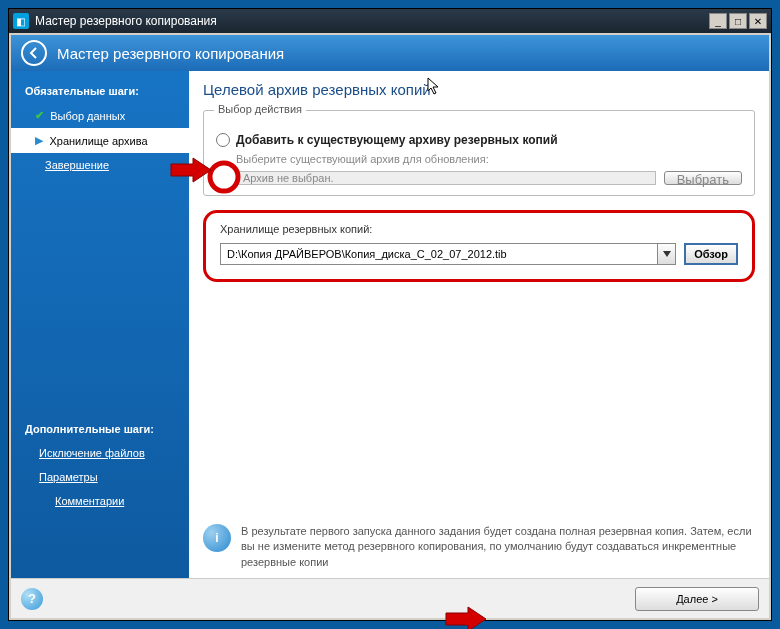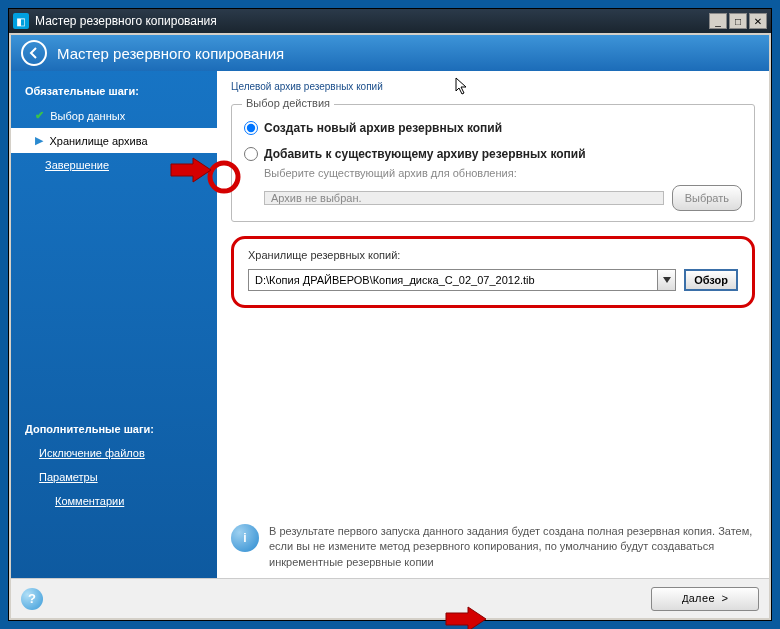--- a/index.html
+++ b/index.html
@@ -8,51 +8,51 @@
   .window { background: #d4d0c8; border: 1px solid #000; width: 764px; height: 613px; position: relative; }
   .titlebar { background: linear-gradient(to bottom, #2b3a4a, #1a252f); height: 24px; display: flex; align-items: center; padding: 0 4px; color: #fff; font-size: 12px; }
   .title-icon { width: 16px; height: 16px; background: #00a0e0; border-radius: 2px; margin-right: 6px; display: flex; align-items: center; justify-content: center; font-size: 10px; }
   .title-text { flex: 1; }
   .win-buttons { display: flex; gap: 2px; }
   .win-btn { width: 18px; height: 16px; background: #d4d0c8; border: 1px solid #888; font-size: 10px; display: flex; align-items: center; justify-content: center; cursor: pointer; color: #000; }
   .inner { background: #fff; margin: 2px; height: calc(100% - 28px); position: relative; }
   .header { background: linear-gradient(to bottom, #3d94d8, #1c6cb8); height: 36px; display: flex; align-items: center; padding: 0 10px; color: #fff; font-size: 15px; }
   .back-circle { width: 26px; height: 26px; border-radius: 50%; border: 2px solid #fff; display: flex; align-items: center; justify-content: center; margin-right: 10px; cursor: pointer; }
   .body { display: flex; height: calc(100% - 36px - 40px); }
-  .sidebar { width: 206px; background: linear-gradient(to bottom, #1774c4, #0e5aa0); color: #fff; font-size: 11px; padding: 8px 0; }
+  .sidebar { width: 178px; background: linear-gradient(to bottom, #1774c4, #0e5aa0); color: #fff; font-size: 11px; padding: 8px 0; }
   .sidebar-heading { font-weight: bold; padding: 6px 14px; font-size: 11px; white-space: nowrap; }
   .side-item { padding: 6px 14px 6px 24px; display: flex; align-items: center; gap: 6px; cursor: pointer; text-decoration: underline; }
   .side-item.active { background: #fff; color: #000; text-decoration: none; }
   .side-item .check { color: #3ac24a; font-weight: bold; text-decoration: none; }
   .side-item .arrow { color: #2a8ad0; text-decoration: none; }
   .side-item.no-u { text-decoration: none; }
   .main { flex: 1; padding: 10px 14px; font-size: 12px; color: #333; position: relative; }
-  .page-title { color: #1a4d8a; font-size: 10px; margin-bottom: 12px; }
+  .page-title { color: #1a4d8a; font-size: 15px; margin-bottom: 12px; }
   .fieldset { border: 1px solid #bbb; border-radius: 3px; padding: 10px 12px; margin-bottom: 14px; position: relative; }
   .legend { position: absolute; top: -8px; left: 10px; background: #fff; padding: 0 4px; font-size: 11px; color: #555; }
   .radio-row { display: flex; align-items: center; gap: 6px; margin: 6px 0; }
   .radio { width: 14px; height: 14px; cursor: pointer; }
   .radio-label { font-weight: bold; color: #222; flex: 1; }
   .sub-label { color: #888; font-size: 11px; margin: 6px 0 6px 20px; }
   .disabled-row { display: flex; gap: 8px; align-items: center; margin-left: 20px; }
   .disabled-input { flex: 1; background: #eee; border: 1px solid #bbb; height: 14px; padding: 0 6px; color: #888; font-size: 11px; }
-  .btn { border: 1px solid #888; background: linear-gradient(to bottom, #fefefe, #ddd); height: 26px; padding: 0 12px; font-size: 11px; cursor: pointer; border-radius: 8px; }
+  .btn { border: 1px solid #888; background: linear-gradient(to bottom, #fefefe, #ddd); height: 14px; padding: 0 12px; font-size: 13px; cursor: pointer; border-radius: 3px; }
   .storage-box { border: 3px solid #d40000; border-radius: 14px; padding: 10px 14px 14px 14px; margin-bottom: 10px; }
   .storage-label { font-size: 11px; color: #333; margin-bottom: 8px; }
   .storage-row { display: flex; gap: 8px; align-items: center; }
   .storage-input { flex: 1; border: 1px solid #888; height: 22px; padding: 0 6px; font-size: 11px; background: #fff; }
   .dropdown-btn { width: 18px; height: 22px; border: 1px solid #888; border-left: none; background: linear-gradient(to bottom, #fefefe, #ddd); cursor: pointer; display: flex; align-items: center; justify-content: center; margin-left: -8px; }
   .browse-btn { border: 2px solid #3a6fa8; background: linear-gradient(to bottom, #fefefe, #ddd); height: 22px; padding: 0 8px; font-size: 11px; cursor: pointer; font-weight: bold; }
   .info-row { display: flex; gap: 10px; align-items: flex-start; position: absolute; bottom: 8px; left: 14px; right: 14px; }
   .info-icon { width: 28px; height: 28px; border-radius: 50%; background: radial-gradient(circle at 30% 30%, #9dd0f0, #2a8ad0); display: flex; align-items: center; justify-content: center; color: #fff; font-weight: bold; flex-shrink: 0; }
   .info-text { font-size: 11px; color: #555; line-height: 1.4; }
   .footer { height: 40px; background: #f0f0f0; border-top: 1px solid #ccc; display: flex; align-items: center; padding: 0 10px; gap: 8px; position: absolute; bottom: 0; left: 0; right: 0; }
   .help-icon { width: 22px; height: 22px; border-radius: 50%; background: radial-gradient(circle at 30% 30%, #b0dff7, #3a9ad8); display: flex; align-items: center; justify-content: center; color: #fff; font-weight: bold; font-size: 13px; cursor: pointer; }
   .footer-spacer { flex: 1; }
-  .footer-btn { border: 1px solid #888; background: linear-gradient(to bottom, #fefefe, #ddd); height: 24px; width: 108px; font-size: 11px; cursor: pointer; border-radius: 3px; font-family: Liberation Mono, monospace; }
+  .footer-btn { border: 1px solid #888; background: linear-gradient(to bottom, #fefefe, #ddd); height: 24px; width: 124px; font-size: 11px; cursor: pointer; border-radius: 3px; }
   .anno-arrow { position: absolute; pointer-events: none; }
   .anno-circle { position: absolute; pointer-events: none; }
   .cursor-ptr { position: absolute; pointer-events: none; font-size: 16px; color: #000; }
 </style>
 </head>
 <body>
 
 <div class="outer">
   <div class="window">
     <div class="titlebar">
@@ -101,24 +101,20 @@
           <div class="side-item" style="padding-left:44px;">
             <span>Комментарии</span>
           </div>
         </div>
 
         <div class="main">
           <div class="page-title">Целевой архив резервных копий</div>
 
           <div class="fieldset">
             <div class="legend">Выбор действия</div>
-            <div class="radio-row">
-              <input type="radio" class="radio" checked="" style="">
-              <span class="radio-label">Создать новый архив резервных копий</span>
-            </div>
             <div class="radio-row" style="margin-top:12px;">
               <input type="radio" class="radio" style="">
               <span class="radio-label">Добавить к существующему архиву резервных копий</span>
             </div>
             <div class="sub-label">Выберите существующий архив для обновления:</div>
             <div class="disabled-row">
               <input class="disabled-input" disabled="" value="Архив не выбран." style="">
               <button class="btn" disabled="" style="color:#888;">Выбрать</button>
             </div>
           </div>

